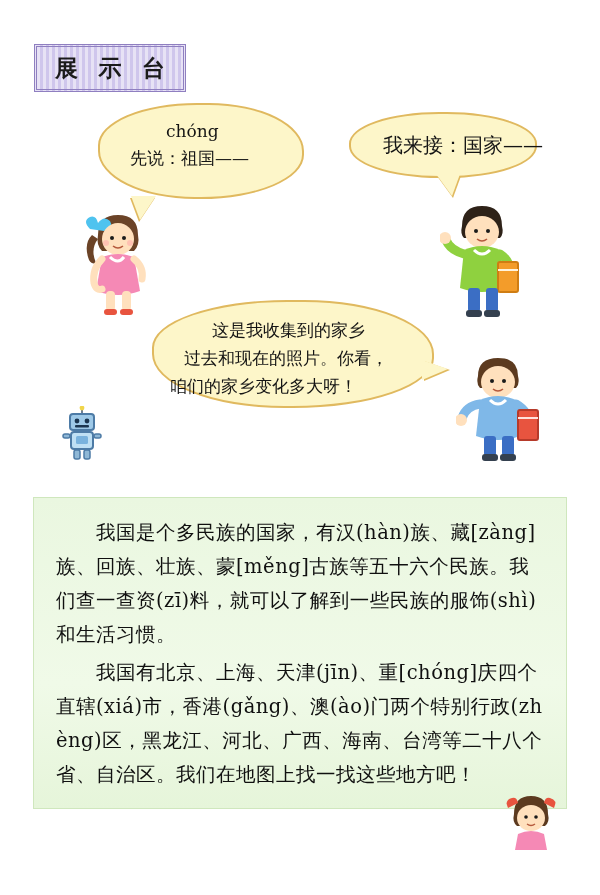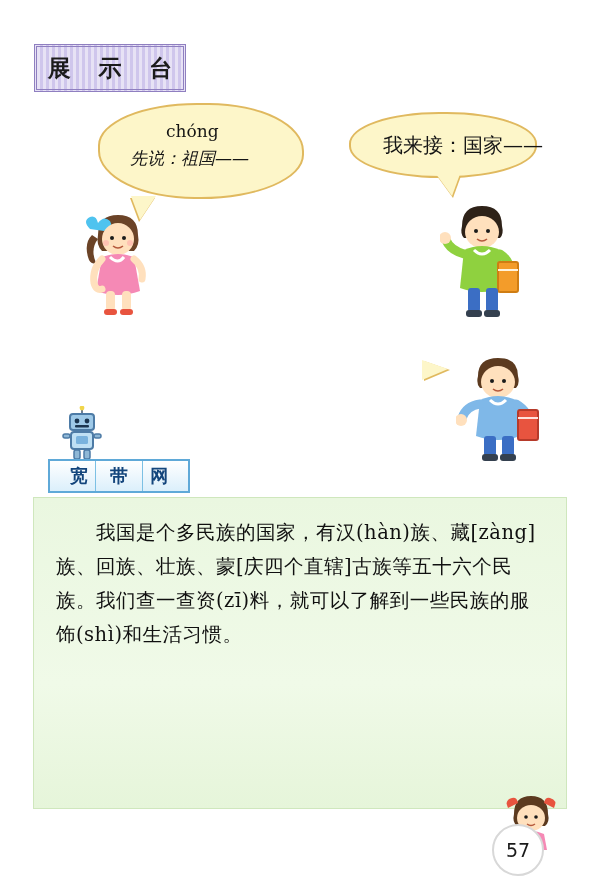--- a/index.html
+++ b/index.html
@@ -32,21 +32,21 @@
     background:
        repeating-linear-gradient(90deg,
           #e7e2f5 0px, #e7e2f5 3px,
           #cfc6ec 3px, #cfc6ec 6px);
     box-sizing: border-box;
     display: flex;
     align-items: center;
     justify-content: center;
   }
   .section-header .title {
-    font-family: Liberation Mono, monospace;
+    font-family: Liberation Sans, sans-serif;
     font-size: 23px;
     letter-spacing: 7px;
     color: #1b1b1b;
     font-weight: bold;
     text-indent: 7px;
     background: rgba(255,255,255,0.0);
   }
 
   
   .bubble {
@@ -66,21 +66,21 @@
     left: 98px;
     top: 103px;
     width: 206px;
     height: 96px;
     padding: 13px 16px 0 22px;
     font-size: 17px;
     line-height: 27px;
   }
   #bubble-1 .l1 { padding-left: 44px; }
   #bubble-1 .l2 { padding-left: 18px; }
-  #bubble-1 .l3 { padding-left: 8px; font-style: italic; }
+  #bubble-1 .l3 { padding-left: 8px; }
 
   #bubble-2 {
     left: 349px;
     top: 112px;
     width: 188px;
     height: 66px;
     padding: 19px 10px 0 18px;
     font-size: 20px;
     line-height: 24px;
     border-radius: 48% 48% 48% 48% / 48% 48% 48% 48%;
@@ -241,20 +241,25 @@
     <div class="line l1">chóng</div>
     <div class="line l3">先说：祖国——</div>
   </div>
   <div class="tail" id="tail-1"></div>
 
   <div class="bubble" id="bubble-2">
     <div class="line l1">我来接：国家——</div>
   </div>
   <div class="tail" id="tail-2"></div>
 
+  <div class="bubble" id="bubble-3">
+    <div class="line l1">这是我收集到的家乡</div>
+    <div class="line l2">过去和现在的照片。你看，</div>
+    <div class="line l3">咱们的家乡变化多大呀！</div>
+  </div>
   <div class="tail" id="tail-3"></div>
 
   <div class="char" id="char-girl">
     <svg viewBox="0 0 78 110" width="78" height="110">
 
       <path d="M20 30 q0 -20 20 -20 q20 0 20 20 q2 10 -4 16 l-32 0 q-6 -6 -4 -16z" fill="#6b4327"></path>
 
       <path d="M14 30 q-8 8 -4 22 q2 8 8 6 q-6 -14 2 -24z" fill="#6b4327"></path>
 
       <path d="M12 24 q-8 -8 0 -12 q6 -2 8 6 q6 -8 12 -2 q4 6 -6 10z" fill="#4fc3ef"></path>
@@ -342,43 +347,33 @@
       <rect x="13" y="19" width="14" height="2.4" rx="1" fill="#1b3550"></rect>
       <rect x="9" y="26" width="22" height="17" rx="3" fill="#bfe0f4" stroke="#4d7ba6" stroke-width="2"></rect>
       <rect x="14" y="30" width="12" height="8" rx="1.5" fill="#79b2dd"></rect>
       <rect x="1" y="28" width="7" height="4" rx="2" fill="#8fb8d6" stroke="#4d7ba6" stroke-width="1.5"></rect>
       <rect x="32" y="28" width="7" height="4" rx="2" fill="#8fb8d6" stroke="#4d7ba6" stroke-width="1.5"></rect>
       <rect x="12" y="44" width="6" height="9" rx="2" fill="#8fb8d6" stroke="#4d7ba6" stroke-width="1.5"></rect>
       <rect x="22" y="44" width="6" height="9" rx="2" fill="#8fb8d6" stroke="#4d7ba6" stroke-width="1.5"></rect>
     </svg>
   </div>
 
-  <div class="band-header">
-    <div class="cellgrid">
-      <span></span>
-      <span></span>
-      <span></span>
-    </div>
-    <span class="title">宽 带 网</span>
-  </div>
 
   <div class="body-panel">
-    <p>我国是个多民族的国家，有汉(hàn)族、藏[zàng]族、回族、壮族、蒙[庆四个直辖]古族等五十六个民族。我们查一查资(zī)料，就可以了解到一些民族的服饰(shì)和生活习惯。</p>
+    <p>我国是个多民族的国家，有汉(hàn)族、藏[zàng]族、回族、壮族、蒙[měng]古族等五十六个民族。我们查一查资(zī)料，就可以了解到一些民族的服饰(shì)和生活习惯。</p>
+    <p>我国有北京、上海、天津(jīn)、重[chóng]庆四个直辖(xiá)市，香港(gǎng)、澳(ào)门两个特别行政(zhèng)区，黑龙江、河北、广西、海南、台湾等二十八个省、自治区。我们在地图上找一找这些地方吧！</p>
   </div>
 
   <div id="corner-girl">
     <svg viewBox="0 0 62 60" width="62" height="60">
       <path d="M14 24 q0 -18 17 -18 q17 0 17 18 q2 8 -3 12 l-28 0 q-5 -4 -3 -12z" fill="#5c3a1f"></path>
       <path d="M8 18 q-4 -8 4 -10 q5 -1 6 5z" fill="#e8543f"></path>
       <path d="M54 18 q4 -8 -4 -10 q-5 -1 -6 5z" fill="#e8543f"></path>
       <ellipse cx="31" cy="28" rx="14" ry="13" fill="#ffe0bd"></ellipse>
       <circle cx="26" cy="27" r="1.8" fill="#1b1b1b"></circle>
       <circle cx="36" cy="27" r="1.8" fill="#1b1b1b"></circle>
       <path d="M27 34 q4 3 8 0" stroke="#b5593c" stroke-width="1.4" fill="none"></path>
       <path d="M18 44 q13 -6 26 0 l3 16 l-32 0z" fill="#f589b5"></path>
     </svg>
   </div>
-  <div class="page-badge">
-    <span>57</span>
-  </div>
 
   <div class="footer-rule"></div>
 </div>
 
 </body></html>

